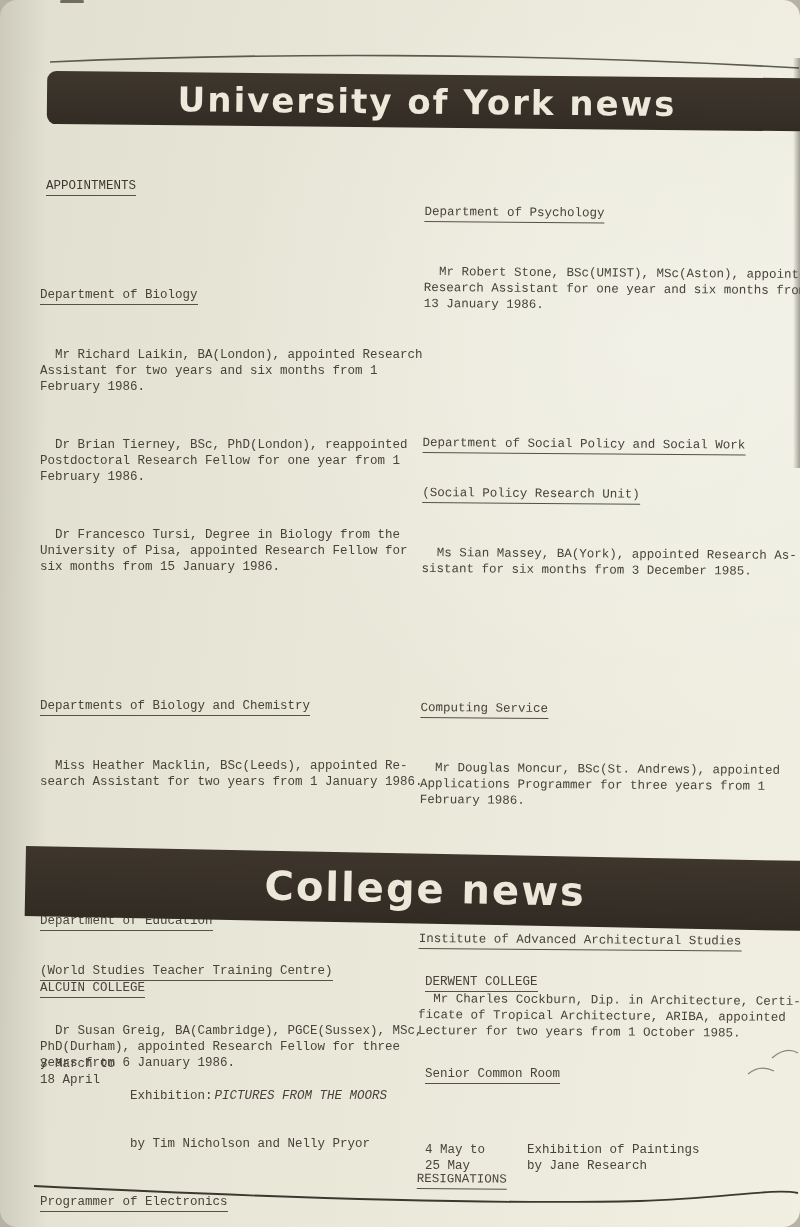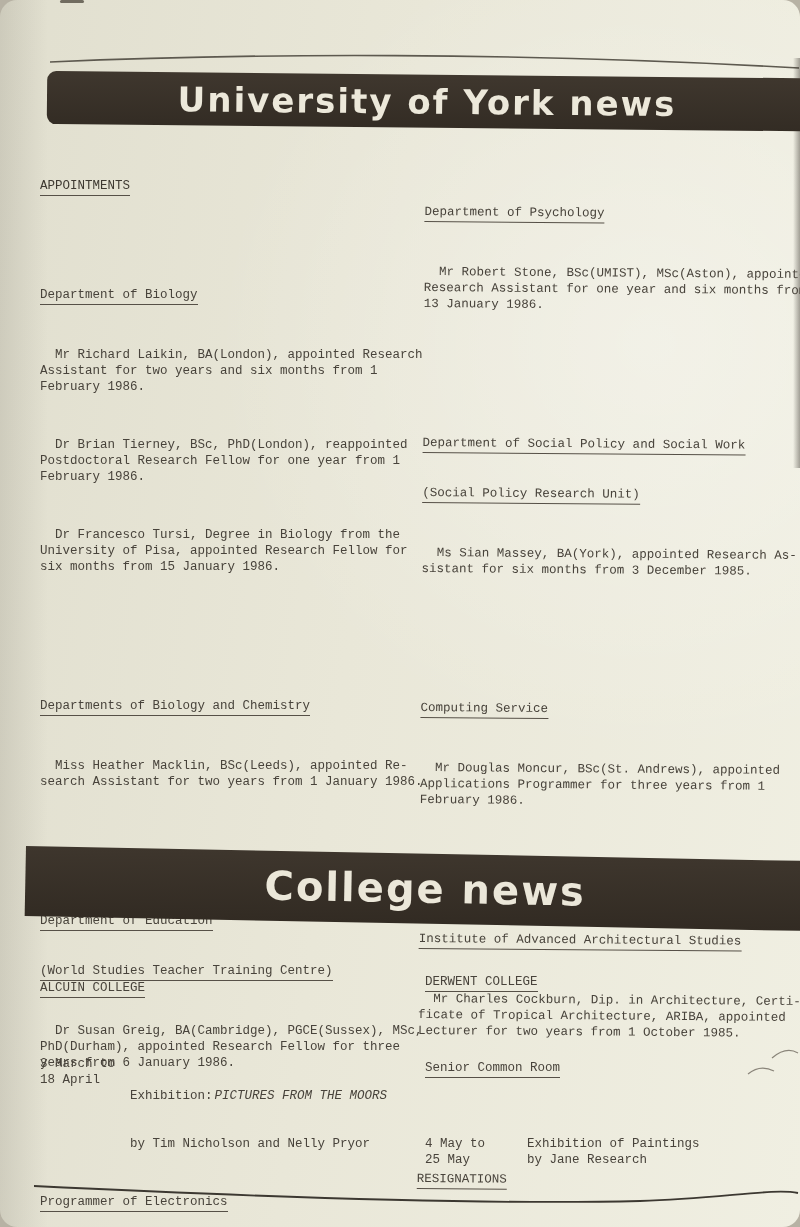--- a/index.html
+++ b/index.html
@@ -39,28 +39,28 @@
   }
 
   
   .col { position:absolute; font-size:12.5px; line-height:16px; white-space:pre; }
   .col-left  { left:40px;  top:146px; width:385px; }
   .col-right { left:425px; top:140px; width:375px; transform:rotate(0.45deg); transform-origin:0 0; }
   .col-a { left:40px;  top:946px; width:385px; }
   .col-d { left:425px; top:940px; width:375px; }
 
   .u { display:inline-block; border-bottom:1px solid #565047; padding-bottom:1px; }
-  .top-heading { color:#3e3931; }
+  .top-heading { color:#3e3931;margin-left:6px; }
   .sec { margin-top:11px; }
   .h2 { margin-top:0; }
   .para { margin-top:10px; }
   .resig-heading { margin-top:20px; }
 
   .chead { margin-top:2px; }
-  .scr { margin-top:20px; }
+  .scr { margin-top:26px; }
   .event { display:flex; margin-top:10px; }
   .event .date { width:90px; flex:none; }
   .col-d .event .date { width:102px; }
   .desc { flex:1; min-width:0; }
   .it { font-style:italic; }
   .gap { margin-left:2px; }
 
   
   .corner-mark { position:absolute; left:60px; top:0; width:24px; height:3px; background:#716c60; border-radius:2px; }
   .edge-shadow {

